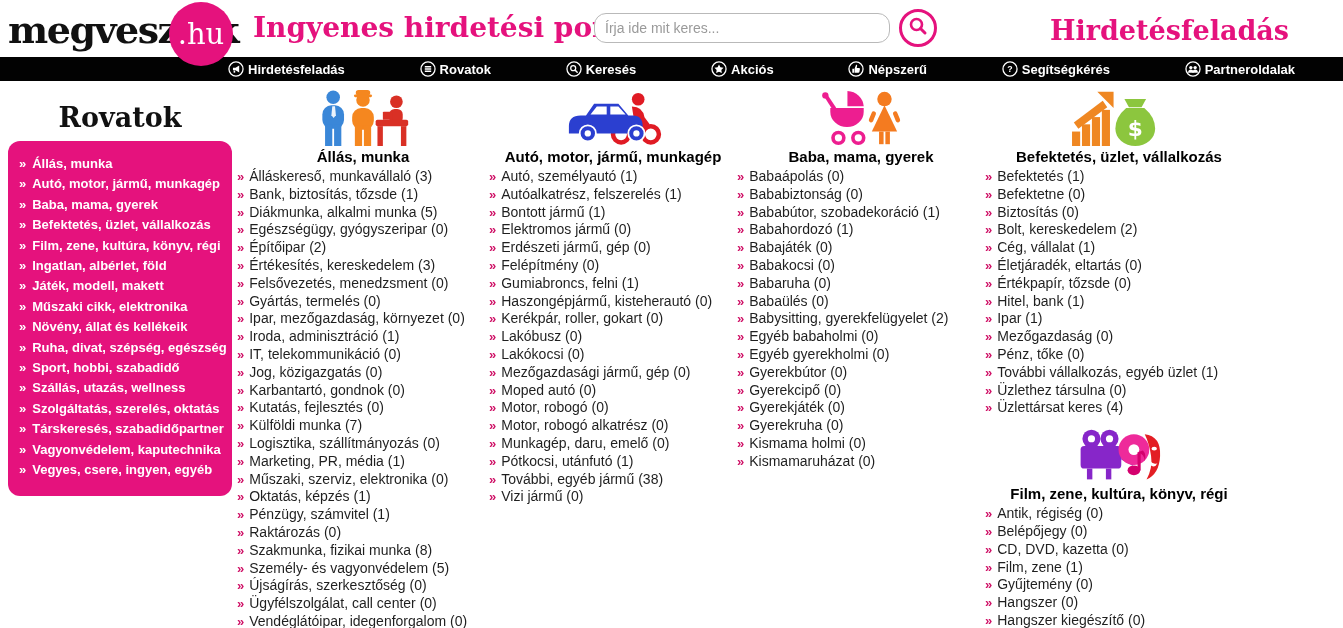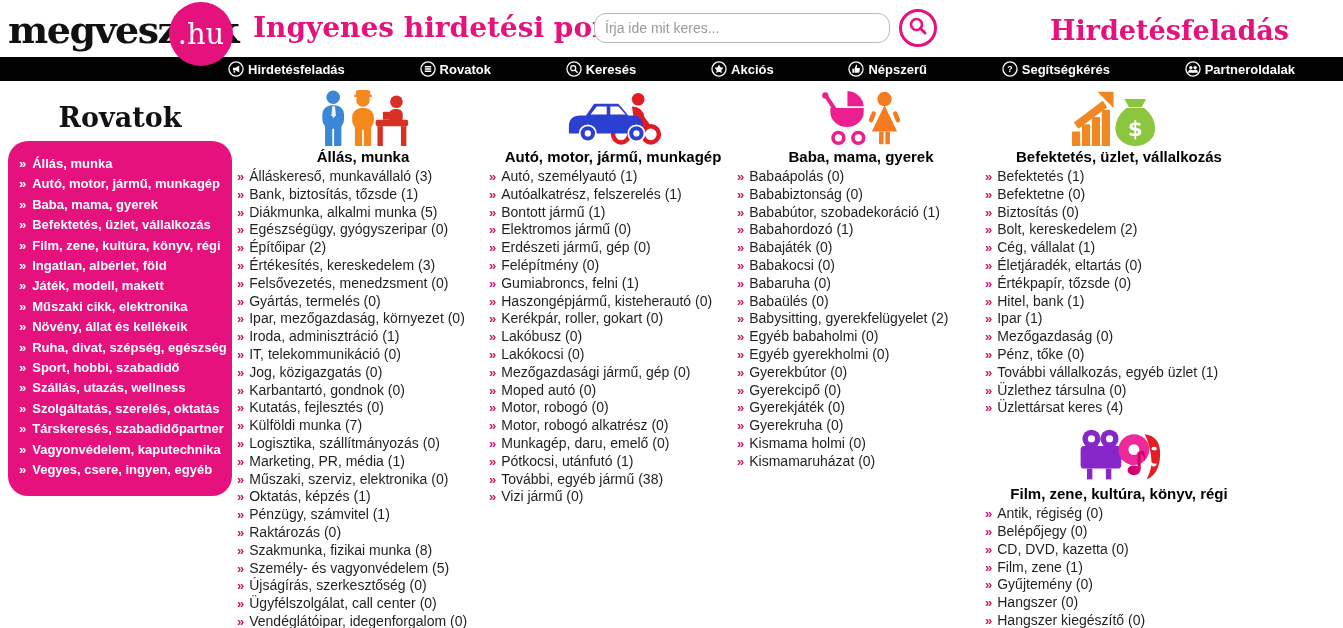--- a/index.html
+++ b/index.html
@@ -54,21 +54,21 @@
     font-weight:bold; font-size:13px; cursor:pointer; white-space:nowrap;
   }
   .nav-ic { display:flex; align-items:center; }
   
   .sidebar-title {
     position:absolute; left:8px; top:102px; width:224px; text-align:center;
     font-family:"DejaVu Serif", serif; font-weight:bold; font-size:27px; color:#111;
   }
   .sidebar-box {
     position:absolute; left:8px; top:141px; width:224px;
-    background:#e5127d; border-radius:20px;
+    background:#e5127d; border-radius:12px;
     padding:13px 6px 15px 11px;
   }
   .side-item {
     color:#fff; font-weight:bold; font-size:13px; line-height:20.4px;
     white-space:nowrap; cursor:pointer; overflow:hidden;
   }
   .side-item .arrow { color:#fff; margin-right:6px; font-size:13px; }
   
   .col { position:absolute; top:93px; }
   .col1 { left:237px; width:252px; }

